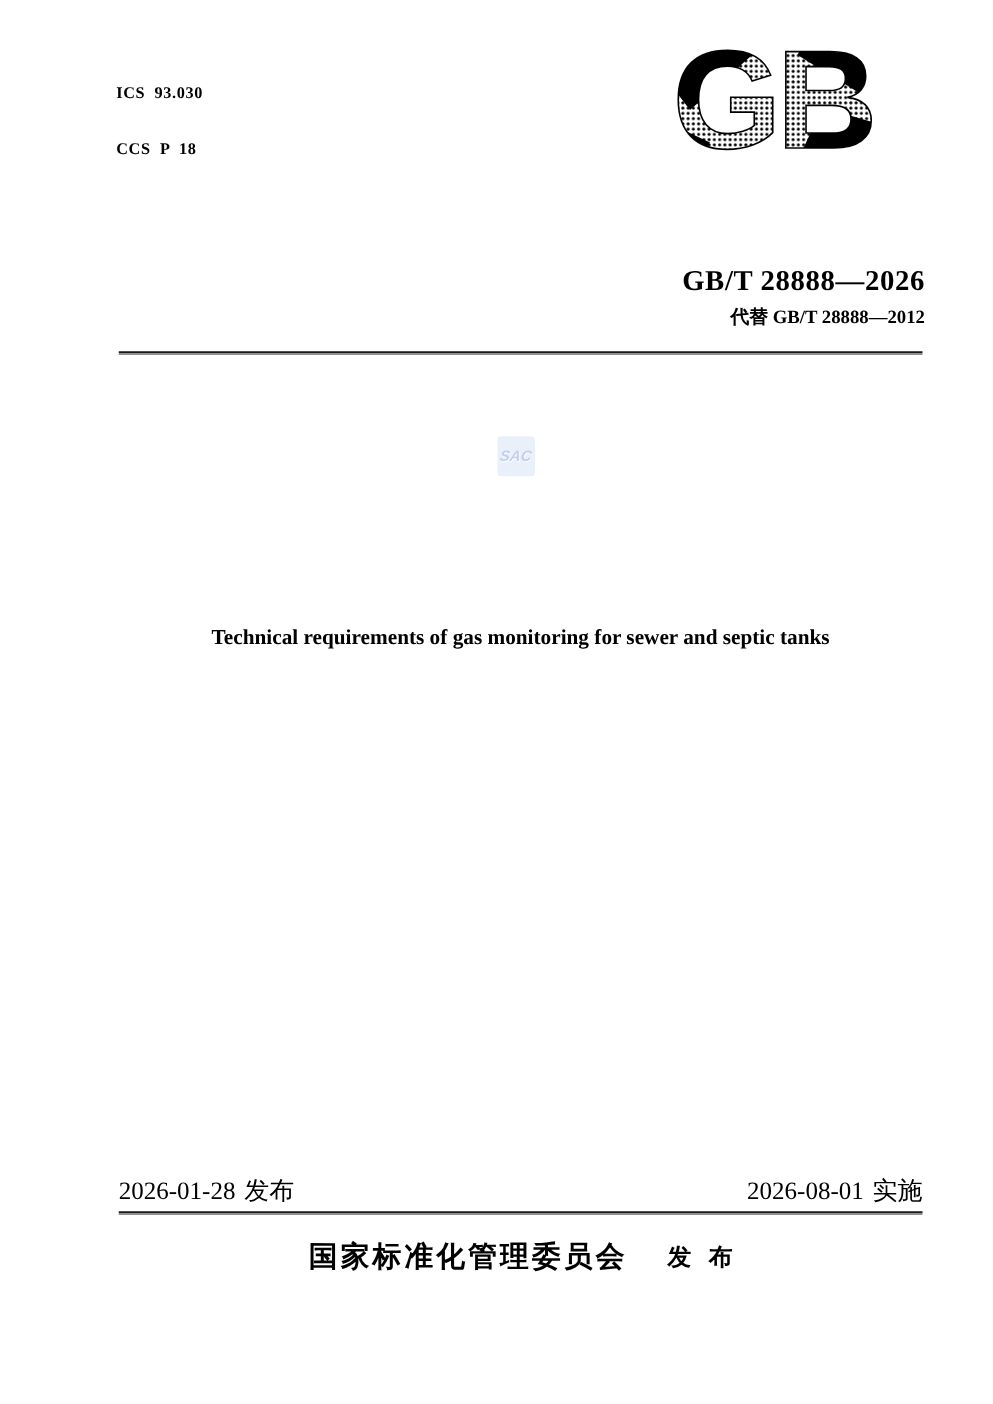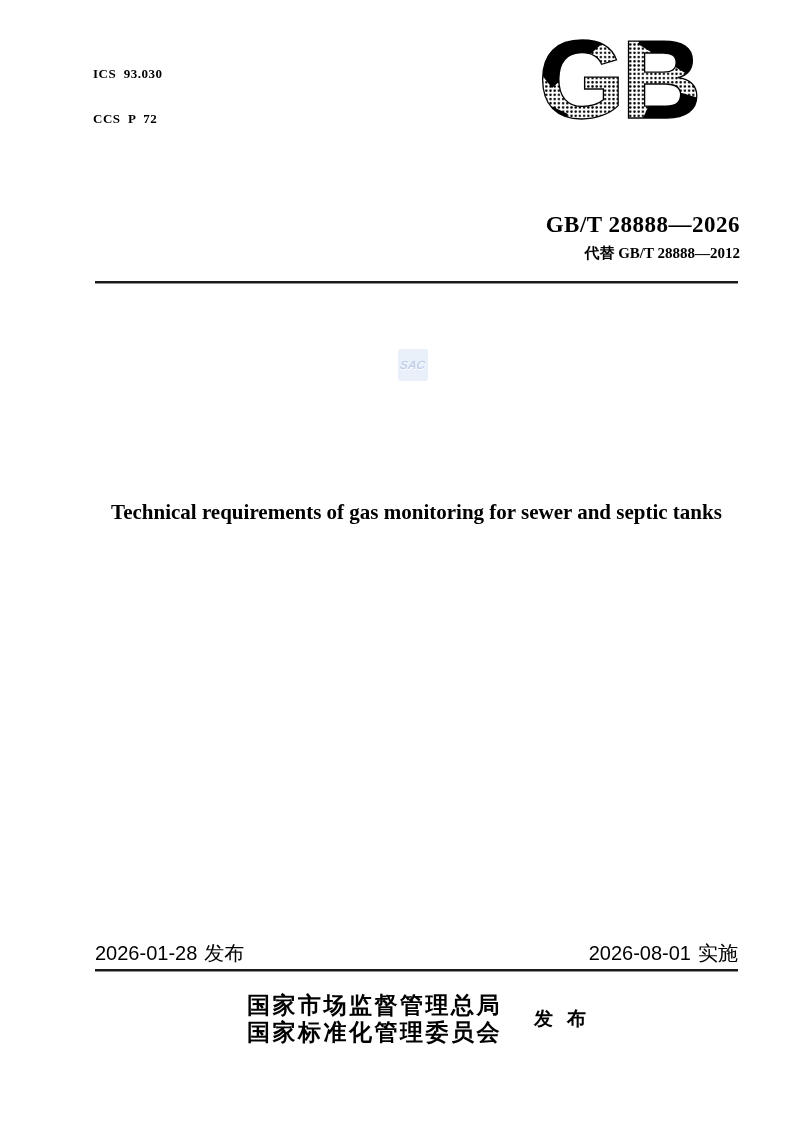--- a/index.html
+++ b/index.html
@@ -84,30 +84,30 @@
     font-weight: bold;
     font-size: 38px;
     letter-spacing: 2px;
     white-space: nowrap;
     line-height: 1.1;
   }
   .title-en {
     left: 95px; top: 500px; width: 643px;
     text-align: center;
     font-weight: bold;
-    font-size: 21px;
+    font-size: 17px;
     white-space: nowrap;
   }
 
   
   .dates-row {
     left: 95px; top: 942px; width: 643px;
     display: flex;
     justify-content: space-between;
-    font-family: Liberation Sans, sans-serif;
+    font-family: Liberation Serif, serif;
     font-size: 20px;
     line-height: 22px;
     align-items: center;
   }
   .date-pair { display: flex; gap: 7px; }
 
   
   .issuers-block {
     left: 95px; top: 992px; width: 643px;
     display: flex;
@@ -131,21 +131,21 @@
     white-space: nowrap;
   }
 </style>
 </head>
 <body>
 
 <div class="page">
 
   <div class="abs ics-block">
     <div>ICS  93.030</div>
-    <div>CCS  P  72</div>
+    <div>CCS  P  18</div>
   </div>
 
   <div class="abs gb-logo">
     <svg width="162" height="90" viewBox="0 0 162 90">
       <defs>
         <pattern id="halftone" width="4.2" height="4.2" patternUnits="userSpaceOnUse">
           <rect width="4.2" height="4.2" fill="#ffffff"></rect>
           <circle cx="2.1" cy="2.1" r="1.25" fill="#000000"></circle>
         </pattern>
         <clipPath id="gbClip">
@@ -182,19 +182,18 @@
     <div class="date-pair">
       <span>2026-08-01</span>
       <span>实施</span>
     </div>
   </div>
 
   <div class="abs rule rule-bottom"></div>
 
   <div class="abs issuers-block">
     <div class="issuer-names">
-      <div>国家市场监督管理总局</div>
       <div>国家标准化管理委员会</div>
     </div>
     <div class="publish-label">发布</div>
   </div>
 
 </div>
 
 </body></html>

